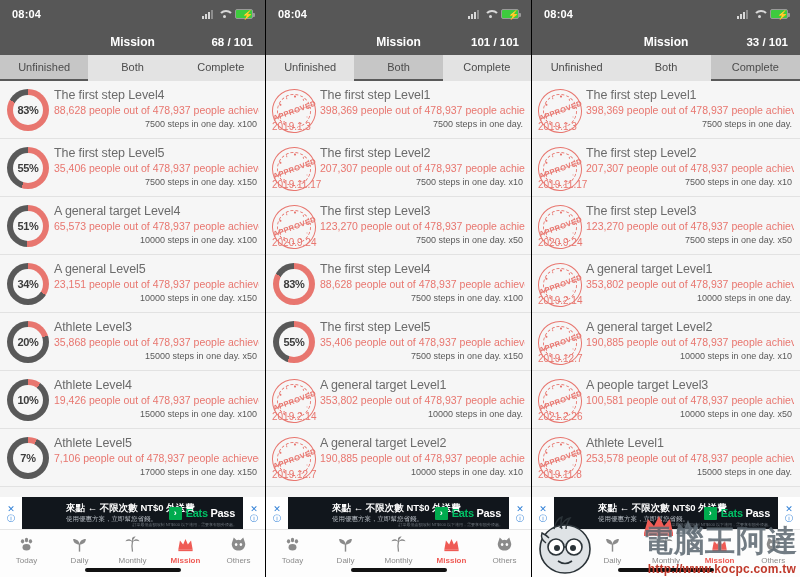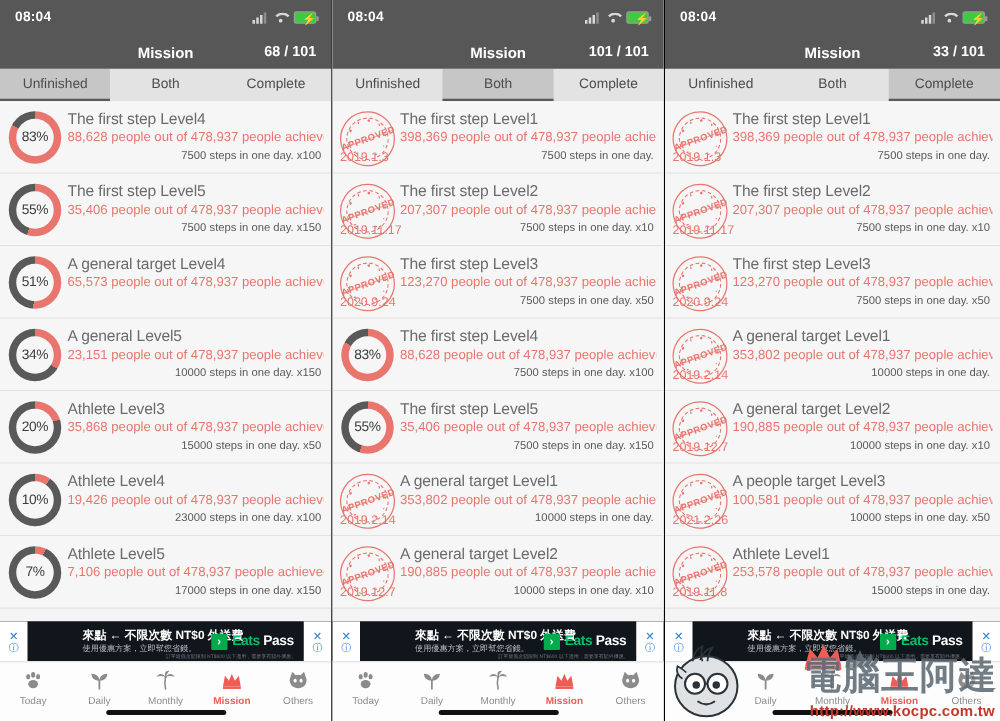--- a/index.html
+++ b/index.html
@@ -98,21 +98,21 @@
   .donut { width: 42px; height: 42px; position: relative; }
   .donut .bg {
     position: absolute; inset: 0; border-radius: 50%;
   }
   .donut .hole {
     position: absolute; left: 6px; top: 6px; right: 6px; bottom: 6px;
     background: #f6f6f6; border-radius: 50%;
     display: flex; align-items: center; justify-content: center;
   }
   .donut .pct {
-    font-size: 11px; font-weight: normal; color: #3c3c3c; letter-spacing: -.3px;
+    font-size: 11px; font-weight: bold; color: #3c3c3c; letter-spacing: -.3px;
   }
 
   
   .stamp {
     width: 44px; height: 44px; position: relative;
     transform: rotate(-12deg);
   }
   .stamp .ring1, .stamp .ring2 {
     position: absolute; border-radius: 50%;
   }
@@ -282,20 +282,21 @@
             <div class="donut">
               <div class="bg" style="background: conic-gradient(rgb(232, 118, 111) 0deg, rgb(232, 118, 111) 184deg, rgb(89, 89, 89) 184deg, rgb(89, 89, 89) 360deg);"></div>
               <div class="hole">
                 <div class="pct">51%</div>
               </div>
             </div>
           </div>
           <div class="row-body">
             <div class="r-title">A general target Level4</div>
             <div class="r-sub">65,573 people out of 478,937 people achieved.</div>
+            <div class="r-meta">10000 steps in one day. x100</div>
           </div>
         </div>
         <div class="row">
           <div class="badge-wrap">
             <div class="donut">
               <div class="bg" style="background: conic-gradient(rgb(232, 118, 111) 0deg, rgb(232, 118, 111) 122deg, rgb(89, 89, 89) 122deg, rgb(89, 89, 89) 360deg);"></div>
               <div class="hole">
                 <div class="pct">34%</div>
               </div>
             </div>
@@ -326,21 +327,21 @@
             <div class="donut">
               <div class="bg" style="background: conic-gradient(rgb(232, 118, 111) 0deg, rgb(232, 118, 111) 36deg, rgb(89, 89, 89) 36deg, rgb(89, 89, 89) 360deg);"></div>
               <div class="hole">
                 <div class="pct">10%</div>
               </div>
             </div>
           </div>
           <div class="row-body">
             <div class="r-title">Athlete Level4</div>
             <div class="r-sub">19,426 people out of 478,937 people achieved.</div>
-            <div class="r-meta">23000 steps in one day. x100</div>
+            <div class="r-meta">15000 steps in one day. x100</div>
           </div>
         </div>
         <div class="row">
           <div class="badge-wrap">
             <div class="donut">
               <div class="bg" style="background: conic-gradient(rgb(232, 118, 111) 0deg, rgb(232, 118, 111) 25deg, rgb(89, 89, 89) 25deg, rgb(89, 89, 89) 360deg);"></div>
               <div class="hole">
                 <div class="pct">7%</div>
               </div>
             </div>

